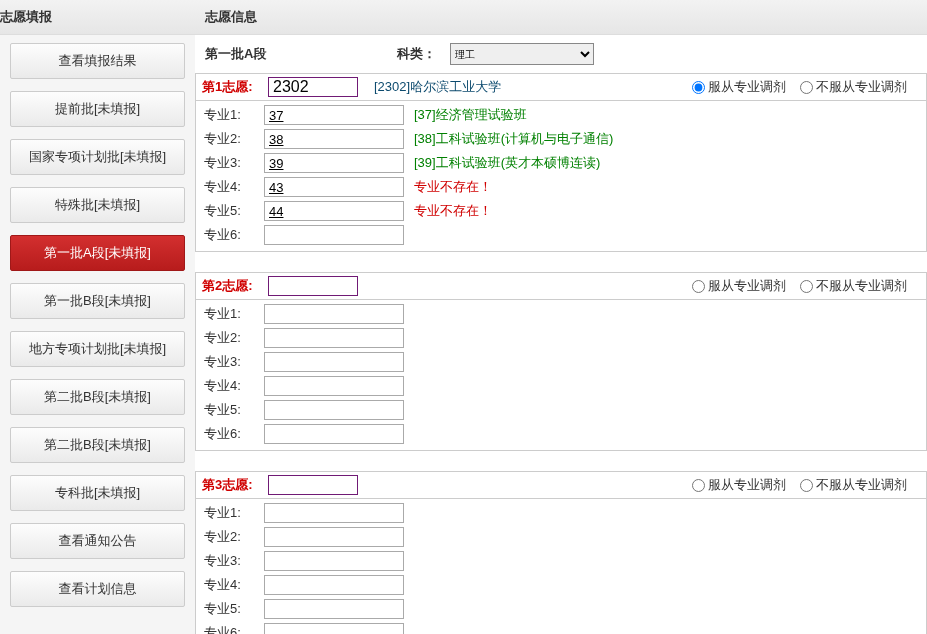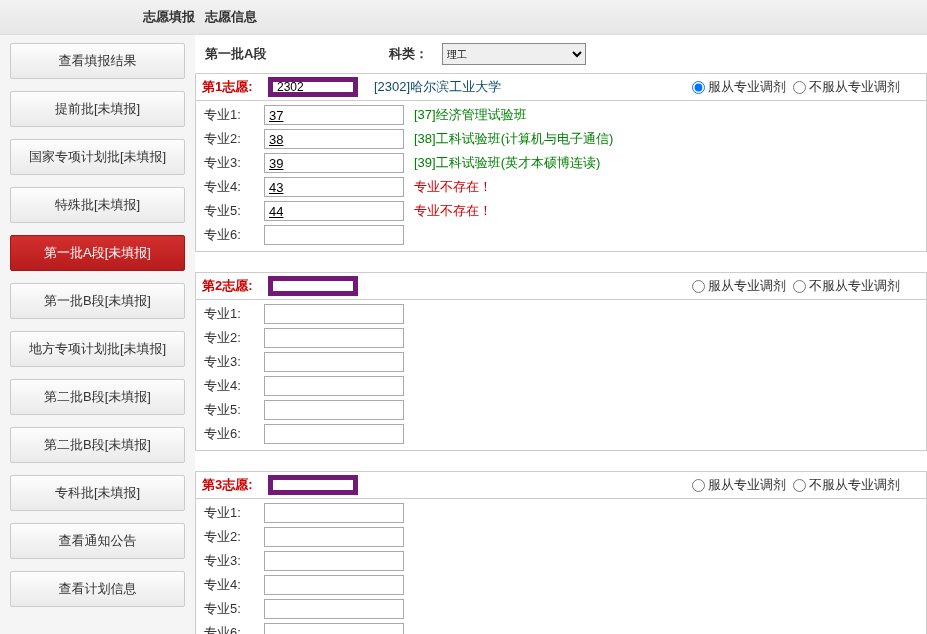--- a/index.html
+++ b/index.html
@@ -1,35 +1,35 @@
 <!DOCTYPE html>
 <html><head>
   <meta charset="utf-8">
   <style>
     * { box-sizing: border-box; margin: 0; padding: 0; }
     body { font-family: "Microsoft YaHei", Arial, sans-serif; font-size: 13px; color: #333; background: #fff; }
     .container { display: flex; width: 927px; }
     .sidebar { width: 195px; background: #f5f5f5; padding: 0; }
-    .sidebar-header { background: linear-gradient(#f2f2f2,#e6e6e6); text-align: right; padding: 8px 0; font-weight: bold; border-bottom: 1px solid #ddd; }
+    .sidebar-header { background: linear-gradient(#f2f2f2,#e6e6e6); text-align: left; padding: 8px 0; font-weight: bold; border-bottom: 1px solid #ddd; }
     .sidebar-items { padding: 8px 10px; display: flex; flex-direction: column; gap: 12px; }
     .sidebar-btn { display: block; width: 100%; height: 36px; border: 1px solid #ccc; background: linear-gradient(#fdfdfd,#eaeaea); cursor: pointer; font-size: 13px; color: #333; border-radius: 2px; }
     .sidebar-btn.active { background: linear-gradient(#d32f2f,#b71c1c); color: #fff; border: 1px solid #a01818; }
     .main { flex: 1; padding: 0; }
     .main-header { background: linear-gradient(#f2f2f2,#e6e6e6); padding: 8px 10px; font-weight: bold; border-bottom: 1px solid #ddd; }
     .batch-row { display: flex; align-items: center; padding: 8px 10px; font-weight: bold; gap: 14px; }
     .batch-title { width: 170px; }
-    .category-label { margin-left: 0; }
+    .category-label { margin-left: 8px; }
     .category-select { width: 144px; height: 22px; border: 1px solid #888; font-size: 10px; }
     .choice-block { margin-bottom: 20px; }
     .choice-header { display: flex; align-items: center; border: 1px solid #ccc; height: 28px; }
     .choice-label-cell { width: 70px; padding: 0 6px; color: #d00000; font-weight: bold; text-align: left; }
     .choice-code-cell { width: 100px; padding: 2px; }
-    .choice-code-input { width: 90px; height: 20px; border: 5px solid #701a75; padding: 0 4px; font-size: 12px; }
+    .choice-code-input { width: 90px; height: 20px; border: 1px solid #701a75; padding: 0 4px; font-size: 16px; }
     .choice-name-cell { flex: 1; padding: 0 8px; color: #0c4a6e; }
-    .adjust-cell { width: 240px; display: flex; align-items: center; gap: 7px; padding: 0 6px; font-size: 13px; }
+    .adjust-cell { width: 240px; display: flex; align-items: center; gap: 14px; padding: 0 6px; font-size: 13px; }
     .adjust-cell label { display: flex; align-items: center; gap: 3px; cursor: pointer; }
     .major-row { display: flex; align-items: center; height: 24px; padding: 0; }
     .major-label { width: 60px; text-align: left; padding-right: 6px; }
     .major-input { width: 140px; height: 20px; border: 1px solid #aaa; padding: 0 4px; font-size: 13px; text-decoration: underline; }
     .major-name { padding-left: 10px; color: #008000; }
     .major-name.error { color: #d00000; }
     .majors-wrap { border-left: 1px solid #ccc; border-right: 1px solid #ccc; border-bottom: 1px solid #ccc; padding: 2px 8px 4px 8px; }
   </style>
 </head>
 <body>

